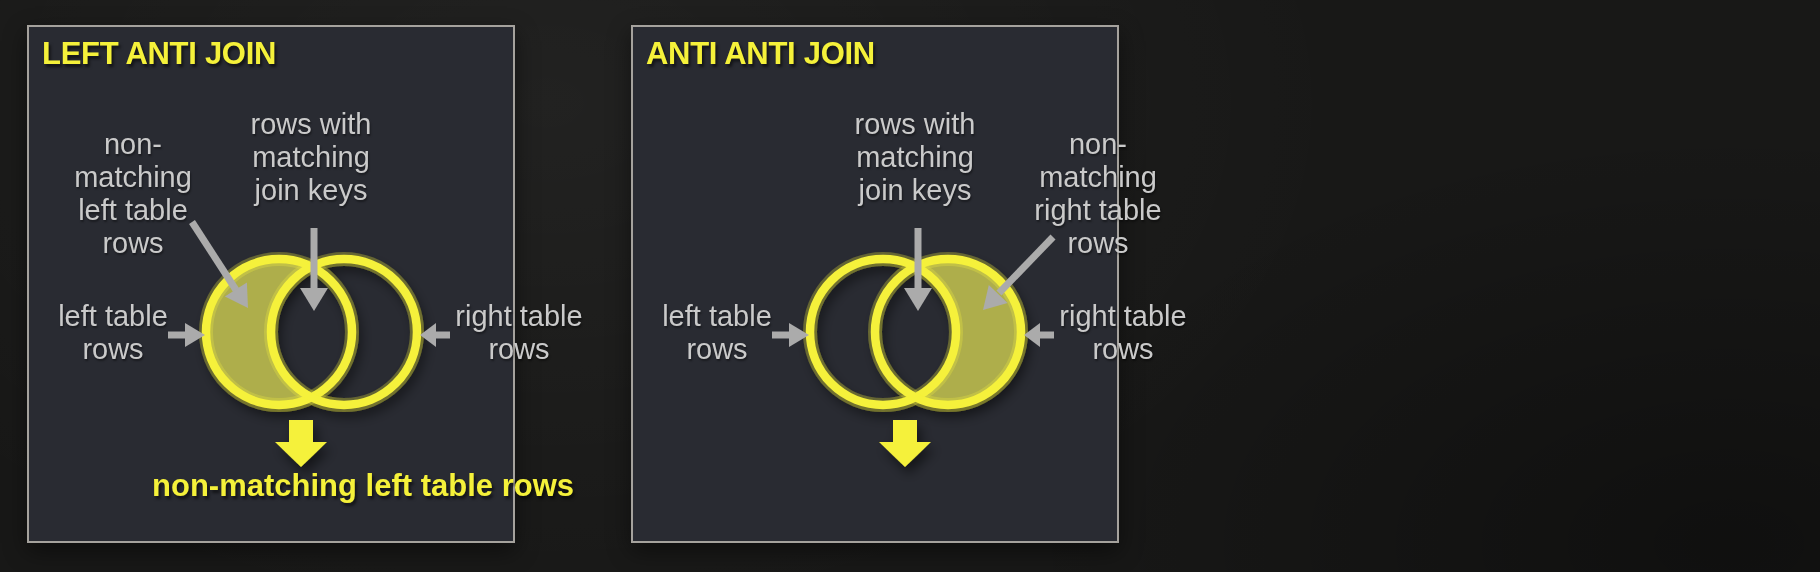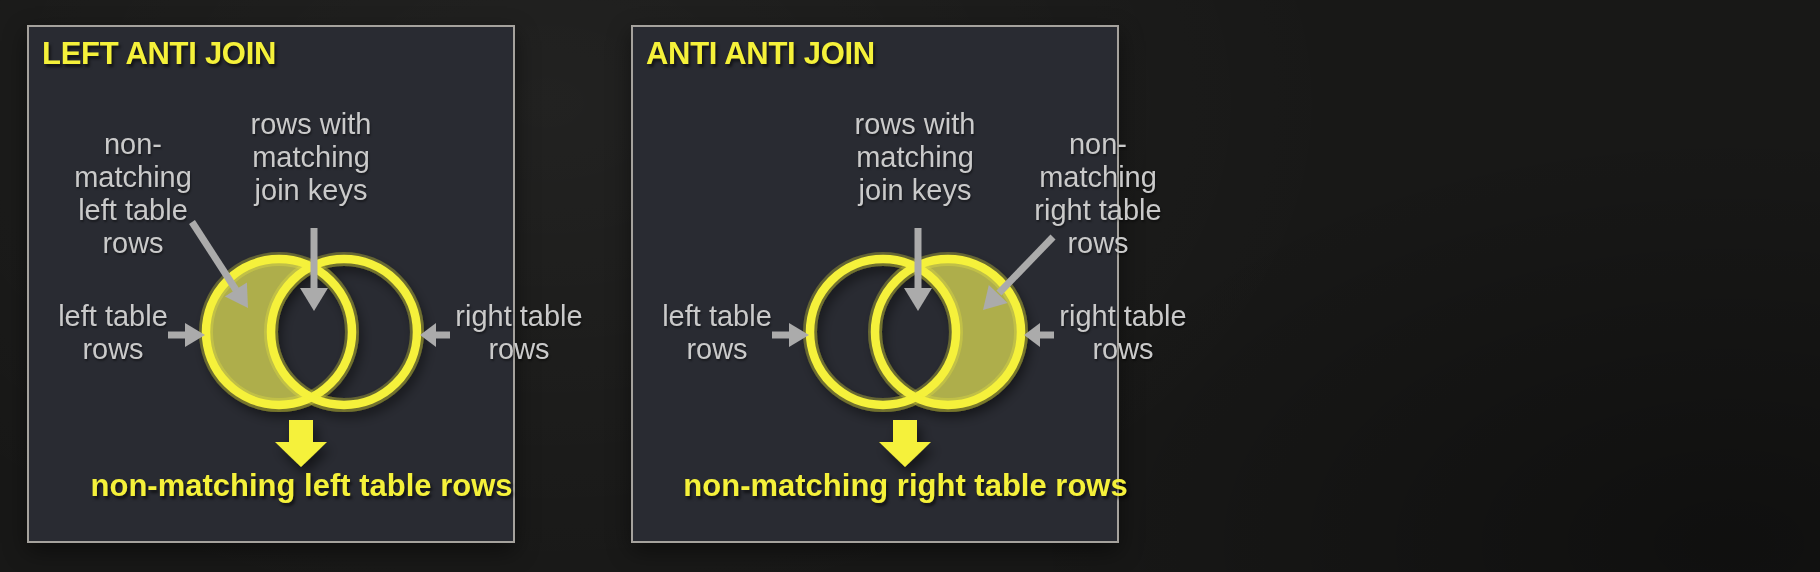--- a/index.html
+++ b/index.html
@@ -32,21 +32,21 @@
     font-size:29px;line-height:33px;text-align:center;white-space:nowrap;
     text-shadow:1px 2px 2px rgba(0,0,0,0.40);
   }
   .lbl-nm{top:101px}
   .panel-0 .lbl-nm{left:104px}
   .panel-1 .lbl-nm{left:465px}
   .lbl-mk{left:282px;top:81px}
   .lbl-lt{left:84px;top:273px}
   .lbl-rt{left:490px;top:273px}
   .caption{
-    position:absolute;left:0;top:441px;width:545px;text-align:center;
+    position:absolute;left:0;top:441px;width:545px;text-align:right;
     font-size:31px;font-weight:bold;white-space:nowrap;
     color:var(--accent-yellow,#f5f13a);
     text-shadow:2px 3px 3px rgba(0,0,0,0.55);
   }
   .venn{position:absolute;left:0;top:0;width:576px;height:514px}
   .vfill{fill:var(--fill-olive,#aeae4b)}
   .vring{fill:none;stroke:var(--accent-yellow,#f0ee34);stroke-width:8.5}
   .vring-glow{fill:none;stroke:var(--accent-yellow,#f0ee34);stroke-width:14;opacity:0.28}
   .ga{stroke:var(--arrow-gray,#ababab);stroke-width:7;fill:none}
   .gah{fill:var(--arrow-gray,#ababab);stroke:none}
@@ -180,16 +180,15 @@
     </div>
     <div class="lbl lbl-lt">
       <div>left table</div>
       <div>rows</div>
     </div>
     <div class="lbl lbl-rt">
       <div>right table</div>
       <div>rows</div>
     </div>
 
-    <div class="caption">non-matching right table rows</div>
   </section>
 
 </div>
 
 </body></html>

